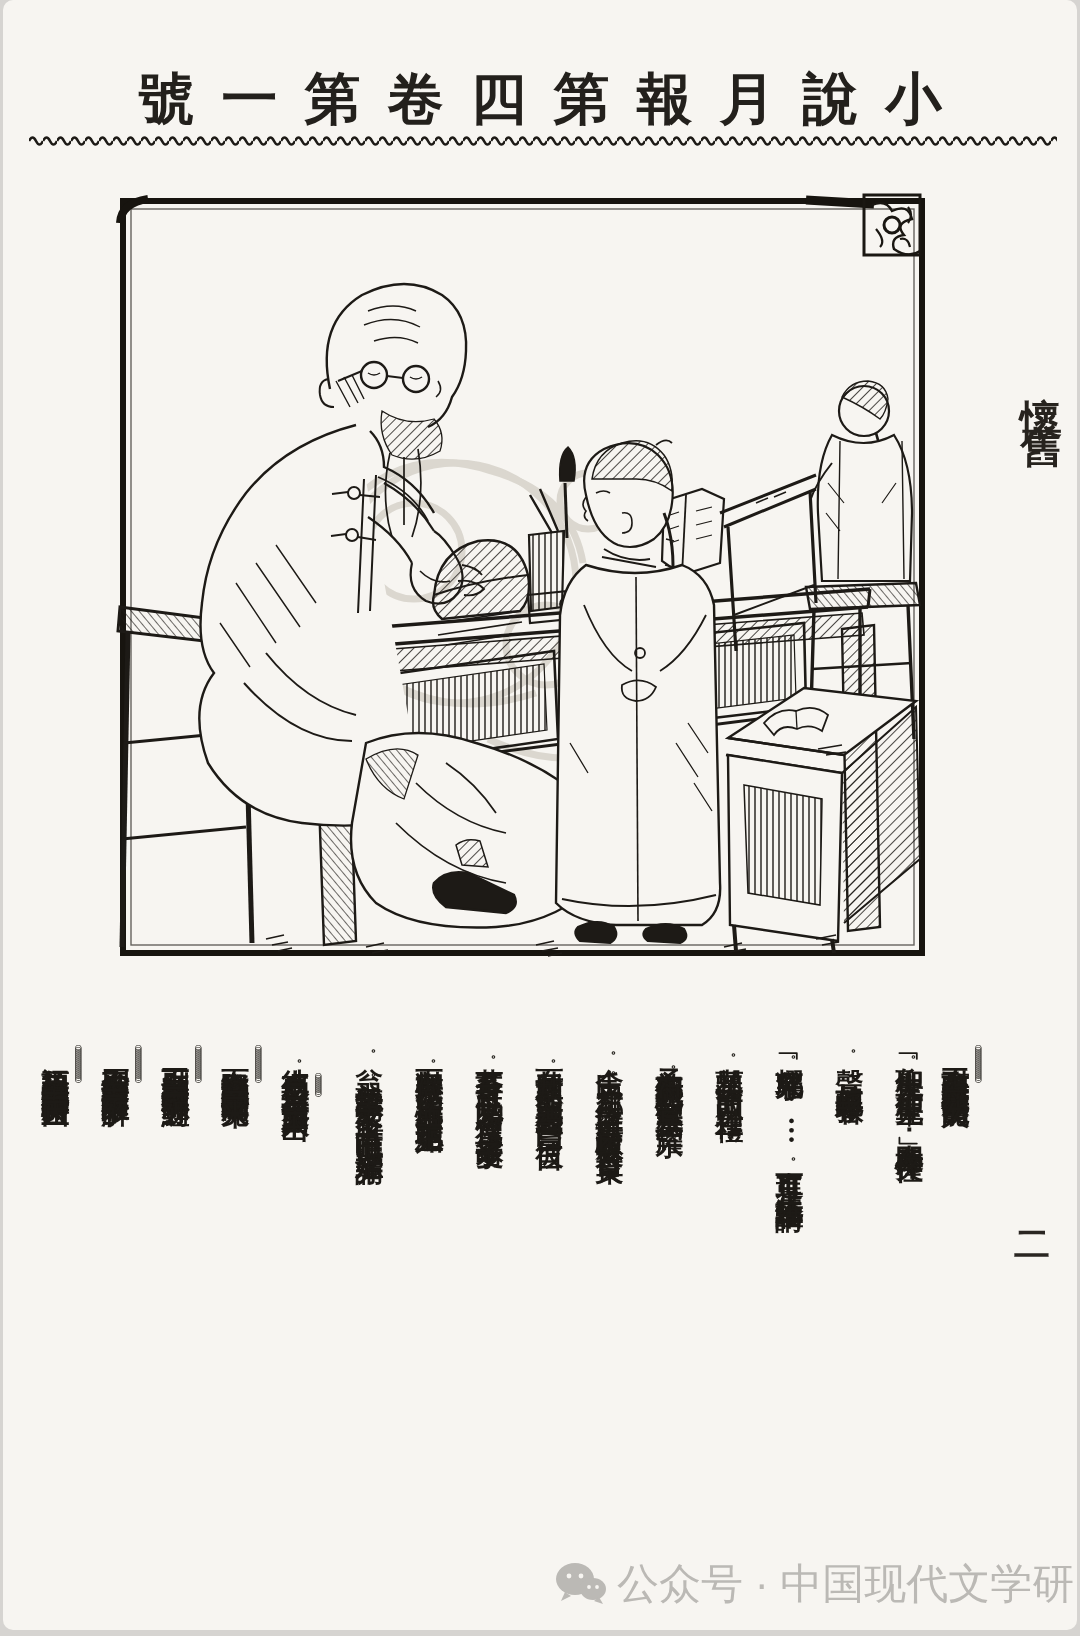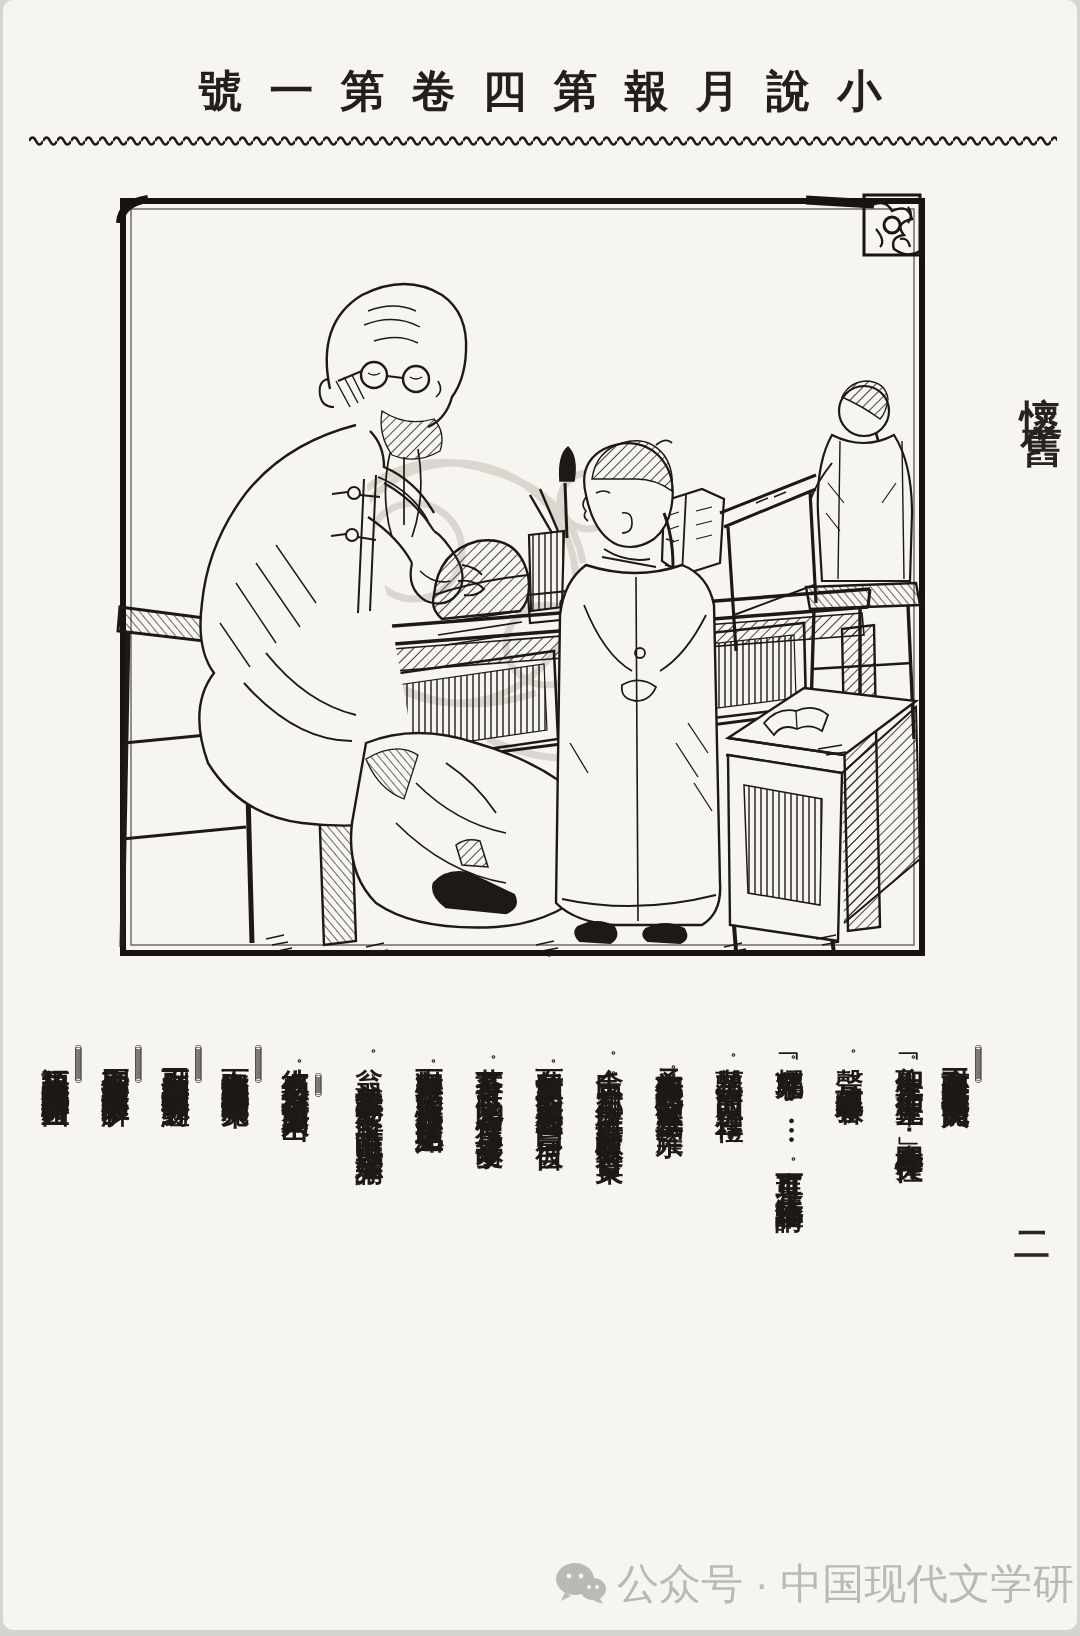--- a/index.html
+++ b/index.html
@@ -2,21 +2,21 @@
 <html lang="zh-Hant"><head>
 <meta charset="utf-8">
 <style>
   html,body{margin:0;padding:0;}
   body{width:1080px;height:1636px;background:#d6d4d1;position:relative;
        font-family:"Liberation Serif","DejaVu Serif",serif;}
   .page{position:absolute;left:3px;right:3px;top:0;bottom:6px;background:#f7f5f1;
         border-radius:10px;overflow:hidden;}
   
   .masthead{position:absolute;top:62px;left:0;width:100%;text-align:center;
-        font-size:44px;font-weight:bold;color:#23201c;letter-spacing:27px;text-indent:27px;
+        font-size:56px;font-weight:bold;color:#23201c;letter-spacing:27px;text-indent:27px;
         white-space:nowrap;}
   .wavy{position:absolute;top:132px;left:26px;}
   
   .story-title{position:absolute;left:1010px;top:364px;writing-mode:vertical-rl;
         font-size:42px;font-weight:bold;color:#27231e;letter-spacing:28px;}
   .page-num{position:absolute;left:1011px;top:1220px;font-size:36px;font-weight:bold;color:#2a2622;}
   
   .illus{position:absolute;left:113px;top:183px;}
   
   .textblock{position:absolute;left:49px;top:1046px;width:934px;height:588px;

